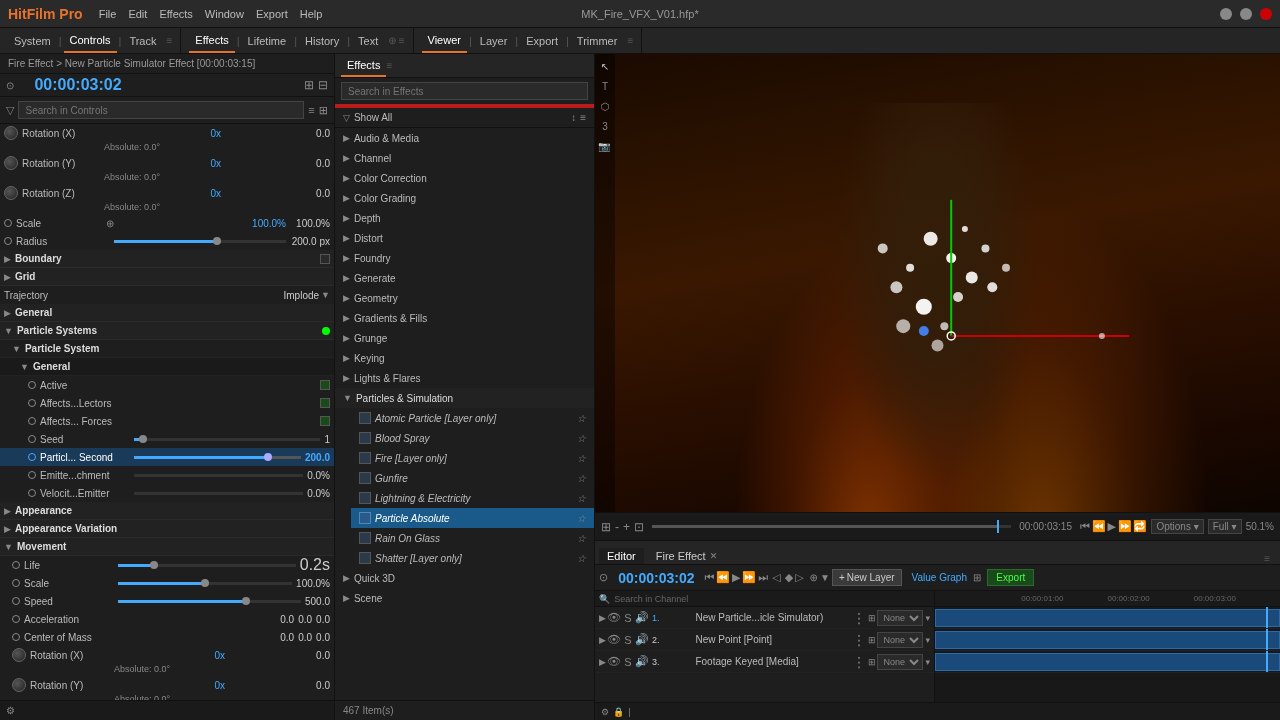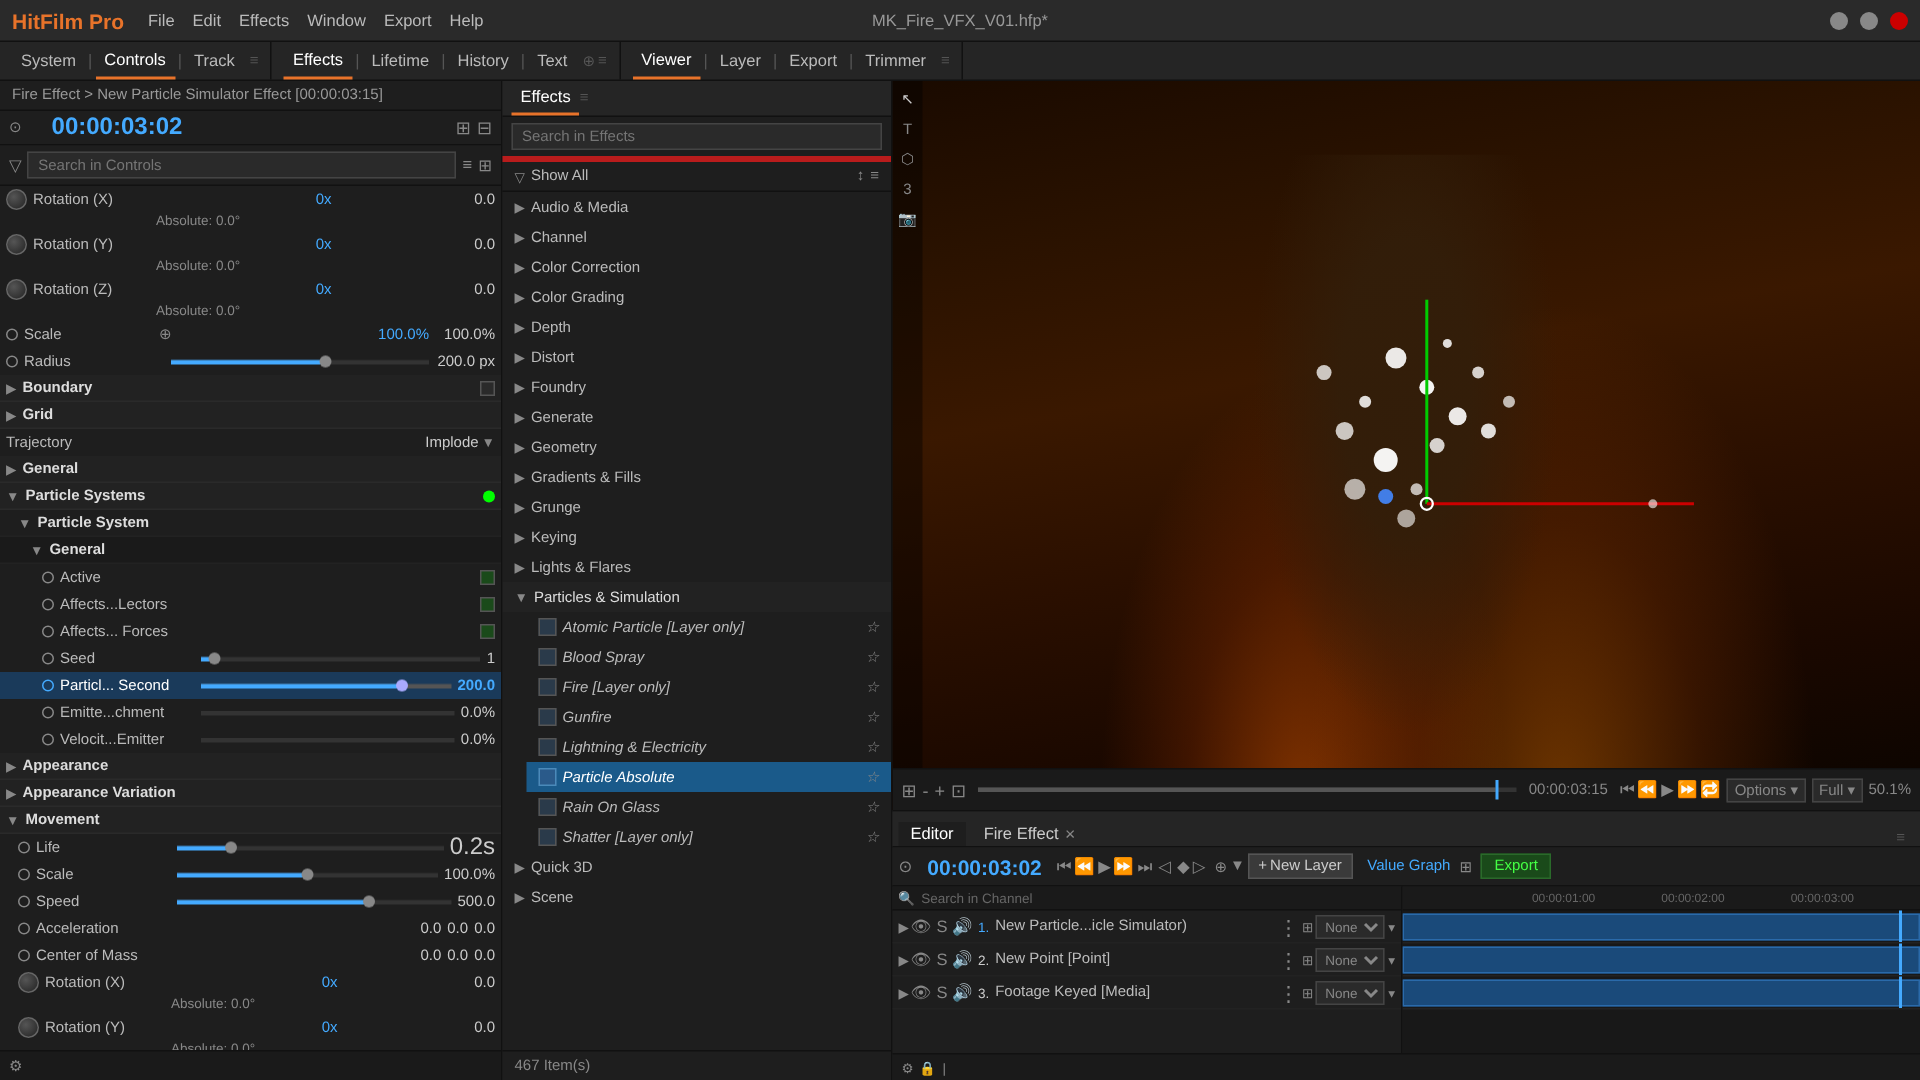--- a/index.html
+++ b/index.html
@@ -88,21 +88,21 @@
     .editor-tab-close { color: #888; margin-left: 4px; font-size: 9px; }
     #editor-toolbar { display: flex; align-items: center; background: #1e1e1e; height: 26px; border-bottom: 1px solid #111; padding: 0 4px; gap: 2px; }
     .editor-timecode { color: #4af; font-size: 14px; font-weight: bold; margin: 0 8px; }
     .editor-new-layer { display: flex; align-items: center; gap: 2px; background: #3a3a3a; border: 1px solid #555; padding: 2px 6px; cursor: pointer; font-size: 10px; color: #ccc; }
     #timeline-area { display: flex; flex: 1; }
     #timeline-tracks { width: 340px; border-right: 1px solid #111; flex-shrink: 0; }
     .track-row { display: flex; align-items: center; height: 22px; border-bottom: 1px solid #222; padding: 0 4px; }
     .track-expand { color: #888; font-size: 9px; cursor: pointer; margin-right: 2px; }
     .track-icons { display: flex; gap: 2px; align-items: center; margin-right: 4px; }
     .track-icon { width: 12px; height: 12px; display: flex; align-items: center; justify-content: center; cursor: pointer; }
-    .track-label { color: #bbb; font-size: 10px; flex: 1; white-space: nowrap; overflow: hidden; text-overflow: ellipsis; }
+    .track-label { color: #bbb; font-size: 10px; flex: 1; white-space: nowrap; overflow: hidden; text-overflow: ellipsis; margin-left: 32px; }
     #timeline-content { flex: 1; background: #181818; position: relative; overflow: hidden; }
     
     
     ::-webkit-scrollbar { width: 6px; height: 6px; }
     ::-webkit-scrollbar-track { background: #1a1a1a; }
     ::-webkit-scrollbar-thumb { background: #444; border-radius: 3px; }
   </style>
 </head>
 <body>
 

